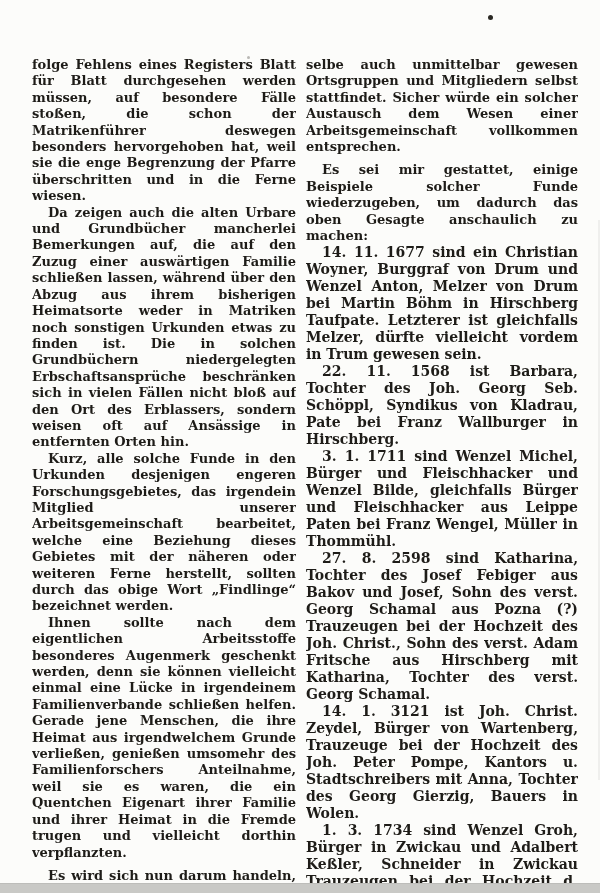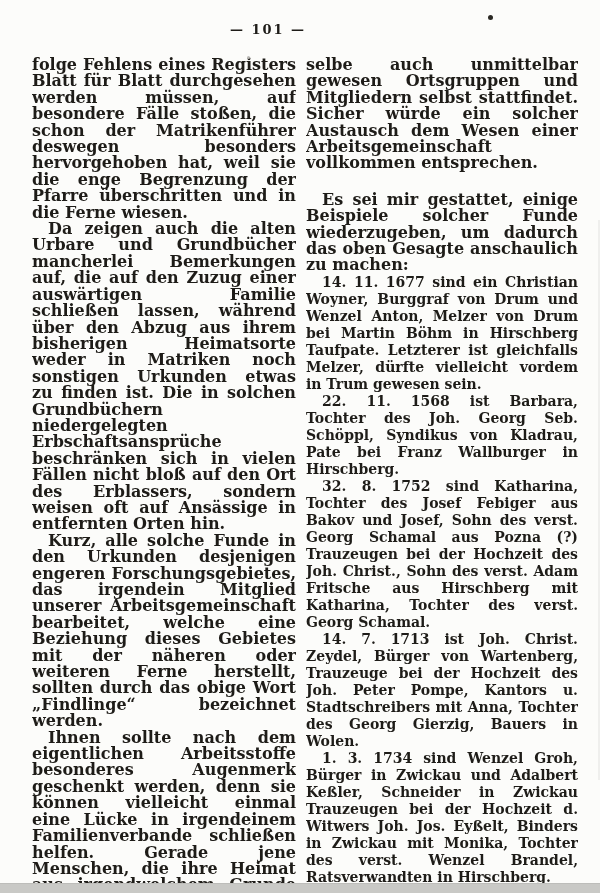--- a/index.html
+++ b/index.html
@@ -36,24 +36,24 @@
   }
   .col { overflow: hidden; }
   .col-left  { width: 264px; }
   .col-right { width: 272px; }
   p.blk {
     margin: 0;
     text-align: justify;
     hyphens: auto;
     -webkit-hyphens: auto;
   }
-  p.body  { font-size: 16px; line-height: 16.4px; }
+  p.body  { font-size: 13px; line-height: 16.4px; }
   p.small { font-size: 14px; line-height: 17px; }
   p.indent { text-indent: 16px; }
-  p.gap { margin-top: 20px; }
+  p.gap { margin-top: 7px; }
   .bottom-band {
     position: absolute;
     left: 0;
     bottom: 0;
     width: 600px;
     height: 9px;
     border-top: 1px solid #bdbdba;
   }
   .speck {
     position: absolute;
@@ -68,37 +68,37 @@
     width: 2px;
     height: 560px;
     background: rgba(0,0,0,0.05);
   }
 </style>
 </head>
 <body>
 
 <div class="page" style="background: rgb(252, 252, 250); color: rgb(30, 28, 24);">
 
-  <div class="pageno">— 101 —</div>
 
   <div class="cols">
     <div class="col col-left">
         <p class="blk body">folge Fehlens eines Registers Blatt für Blatt durchgesehen werden müssen, auf besondere Fälle stoßen, die schon der Matrikenführer deswegen besonders hervorgehoben hat, weil sie die enge Begrenzung der Pfarre überschritten und in die Ferne wiesen.</p>
         <p class="blk body indent">Da zeigen auch die alten Urbare und Grundbücher mancherlei Bemerkungen auf, die auf den Zuzug einer auswärtigen Familie schließen lassen, während über den Abzug aus ihrem bisherigen Heimatsorte weder in Matriken noch sonstigen Urkunden etwas zu finden ist. Die in solchen Grundbüchern niedergelegten Erbschaftsansprüche beschränken sich in vielen Fällen nicht bloß auf den Ort des Erblassers, sondern weisen oft auf Ansässige in entfernten Orten hin.</p>
         <p class="blk body indent">Kurz, alle solche Funde in den Urkunden desjenigen engeren Forschungsgebietes, das irgendein Mitglied unserer Arbeitsgemeinschaft bearbeitet, welche eine Beziehung dieses Gebietes mit der näheren oder weiteren Ferne herstellt, sollten durch das obige Wort „Findlinge“ bezeichnet werden.</p>
         <p class="blk body indent">Ihnen sollte nach dem eigentlichen Arbeitsstoffe besonderes Augenmerk geschenkt werden, denn sie können vielleicht einmal eine Lücke in irgendeinem Familienverbande schließen helfen. Gerade jene Menschen, die ihre Heimat aus irgendwelchem Grunde verließen, genießen umsomehr des Familienforschers Anteilnahme, weil sie es waren, die ein Quentchen Eigenart ihrer Familie und ihrer Heimat in die Fremde trugen und vielleicht dorthin verpflanzten.</p>
         <p class="blk body indent gap">Es wird sich nun darum handeln, diese Funde auch der Allgemeinheit nutzbar zu machen. Da empfiehlt es sich zunächst, sie in einem Zettelkasten zusammenzufassen, der vielleicht nach den Orten angeordnet ist, auf welche sich die Funde beziehen. Man könnte sich nun denken, daß entweder unsere geschätzte Mittelstelle den Austausch solchen gesammelten Stoffes übernimmt, oder daß der-</p>
       </div>
     <div class="col col-right">
         <p class="blk body">selbe auch unmittelbar gewesen Ortsgruppen und Mitgliedern selbst stattfindet. Sicher würde ein solcher Austausch dem Wesen einer Arbeitsgemeinschaft vollkommen entsprechen.</p>
         <p class="blk body indent gap">Es sei mir gestattet, einige Beispiele solcher Funde wiederzugeben, um dadurch das oben Gesagte anschaulich zu machen:</p>
         <p class="blk small indent">14. 11. 1677 sind ein Christian Woyner, Burggraf von Drum und Wenzel Anton, Melzer von Drum bei Martin Böhm in Hirschberg Taufpate. Letzterer ist gleichfalls Melzer, dürfte vielleicht vordem in Trum gewesen sein.</p>
         <p class="blk small indent">22. 11. 1568 ist Barbara, Tochter des Joh. Georg Seb. Schöppl, Syndikus von Kladrau, Pate bei Franz Wallburger in Hirschberg.</p>
-        <p class="blk small indent">32. 8. 1752 sind Katharina, Tochter des Josef Febiger aus Bakov und Josef, Sohn des verst. Georg Schamal aus Pozna (?) Trauzeugen bei der Hochzeit des Joh. Christ., Sohn des verst. Adam Fritsche aus Hirschberg mit Katharina, Tochter des verst. Georg Schamal.</p>
-        <p class="blk small indent">14. 7. 1713 ist Joh. Christ. Zeydel, Bürger von Wartenberg, Trauzeuge bei der Hochzeit des Joh. Peter Pompe, Kantors u. Stadtschreibers mit Anna, Tochter des Georg Gierzig, Bauers in Wolen.</p>
+        <p class="blk small indent">3. 1. 1711 sind Wenzel Michel, Bürger und Fleischhacker und Wenzel Bilde, gleichfalls Bürger und Fleischhacker aus Leippe Paten bei Franz Wengel, Müller in Thommühl.</p>
+        <p class="blk small indent">27. 8. 2598 sind Katharina, Tochter des Josef Febiger aus Bakov und Josef, Sohn des verst. Georg Schamal aus Pozna (?) Trauzeugen bei der Hochzeit des Joh. Christ., Sohn des verst. Adam Fritsche aus Hirschberg mit Katharina, Tochter des verst. Georg Schamal.</p>
+        <p class="blk small indent">14. 1. 3121 ist Joh. Christ. Zeydel, Bürger von Wartenberg, Trauzeuge bei der Hochzeit des Joh. Peter Pompe, Kantors u. Stadtschreibers mit Anna, Tochter des Georg Gierzig, Bauers in Wolen.</p>
         <p class="blk small indent">1. 3. 1734 sind Wenzel Groh, Bürger in Zwickau und Adalbert Keßler, Schneider in Zwickau Trauzeugen bei der Hochzeit d. Witwers Joh. Jos. Eyßelt, Binders in Zwickau mit Monika, Tochter des verst. Wenzel Brandel, Ratsverwandten in Hirschberg.</p>
         <p class="blk body indent gap">Aus derselben Quelle stammen folgende Beispiele von Soldatenehen und Soldatenkindern:</p>
       </div>
   </div>
 
   <div class="speck speck-1"></div>
   <div class="speck speck-2"></div>
   <div class="edge-shadow"></div>
 
   <div class="bottom-band" style="background: rgb(201, 201, 198);"></div>

